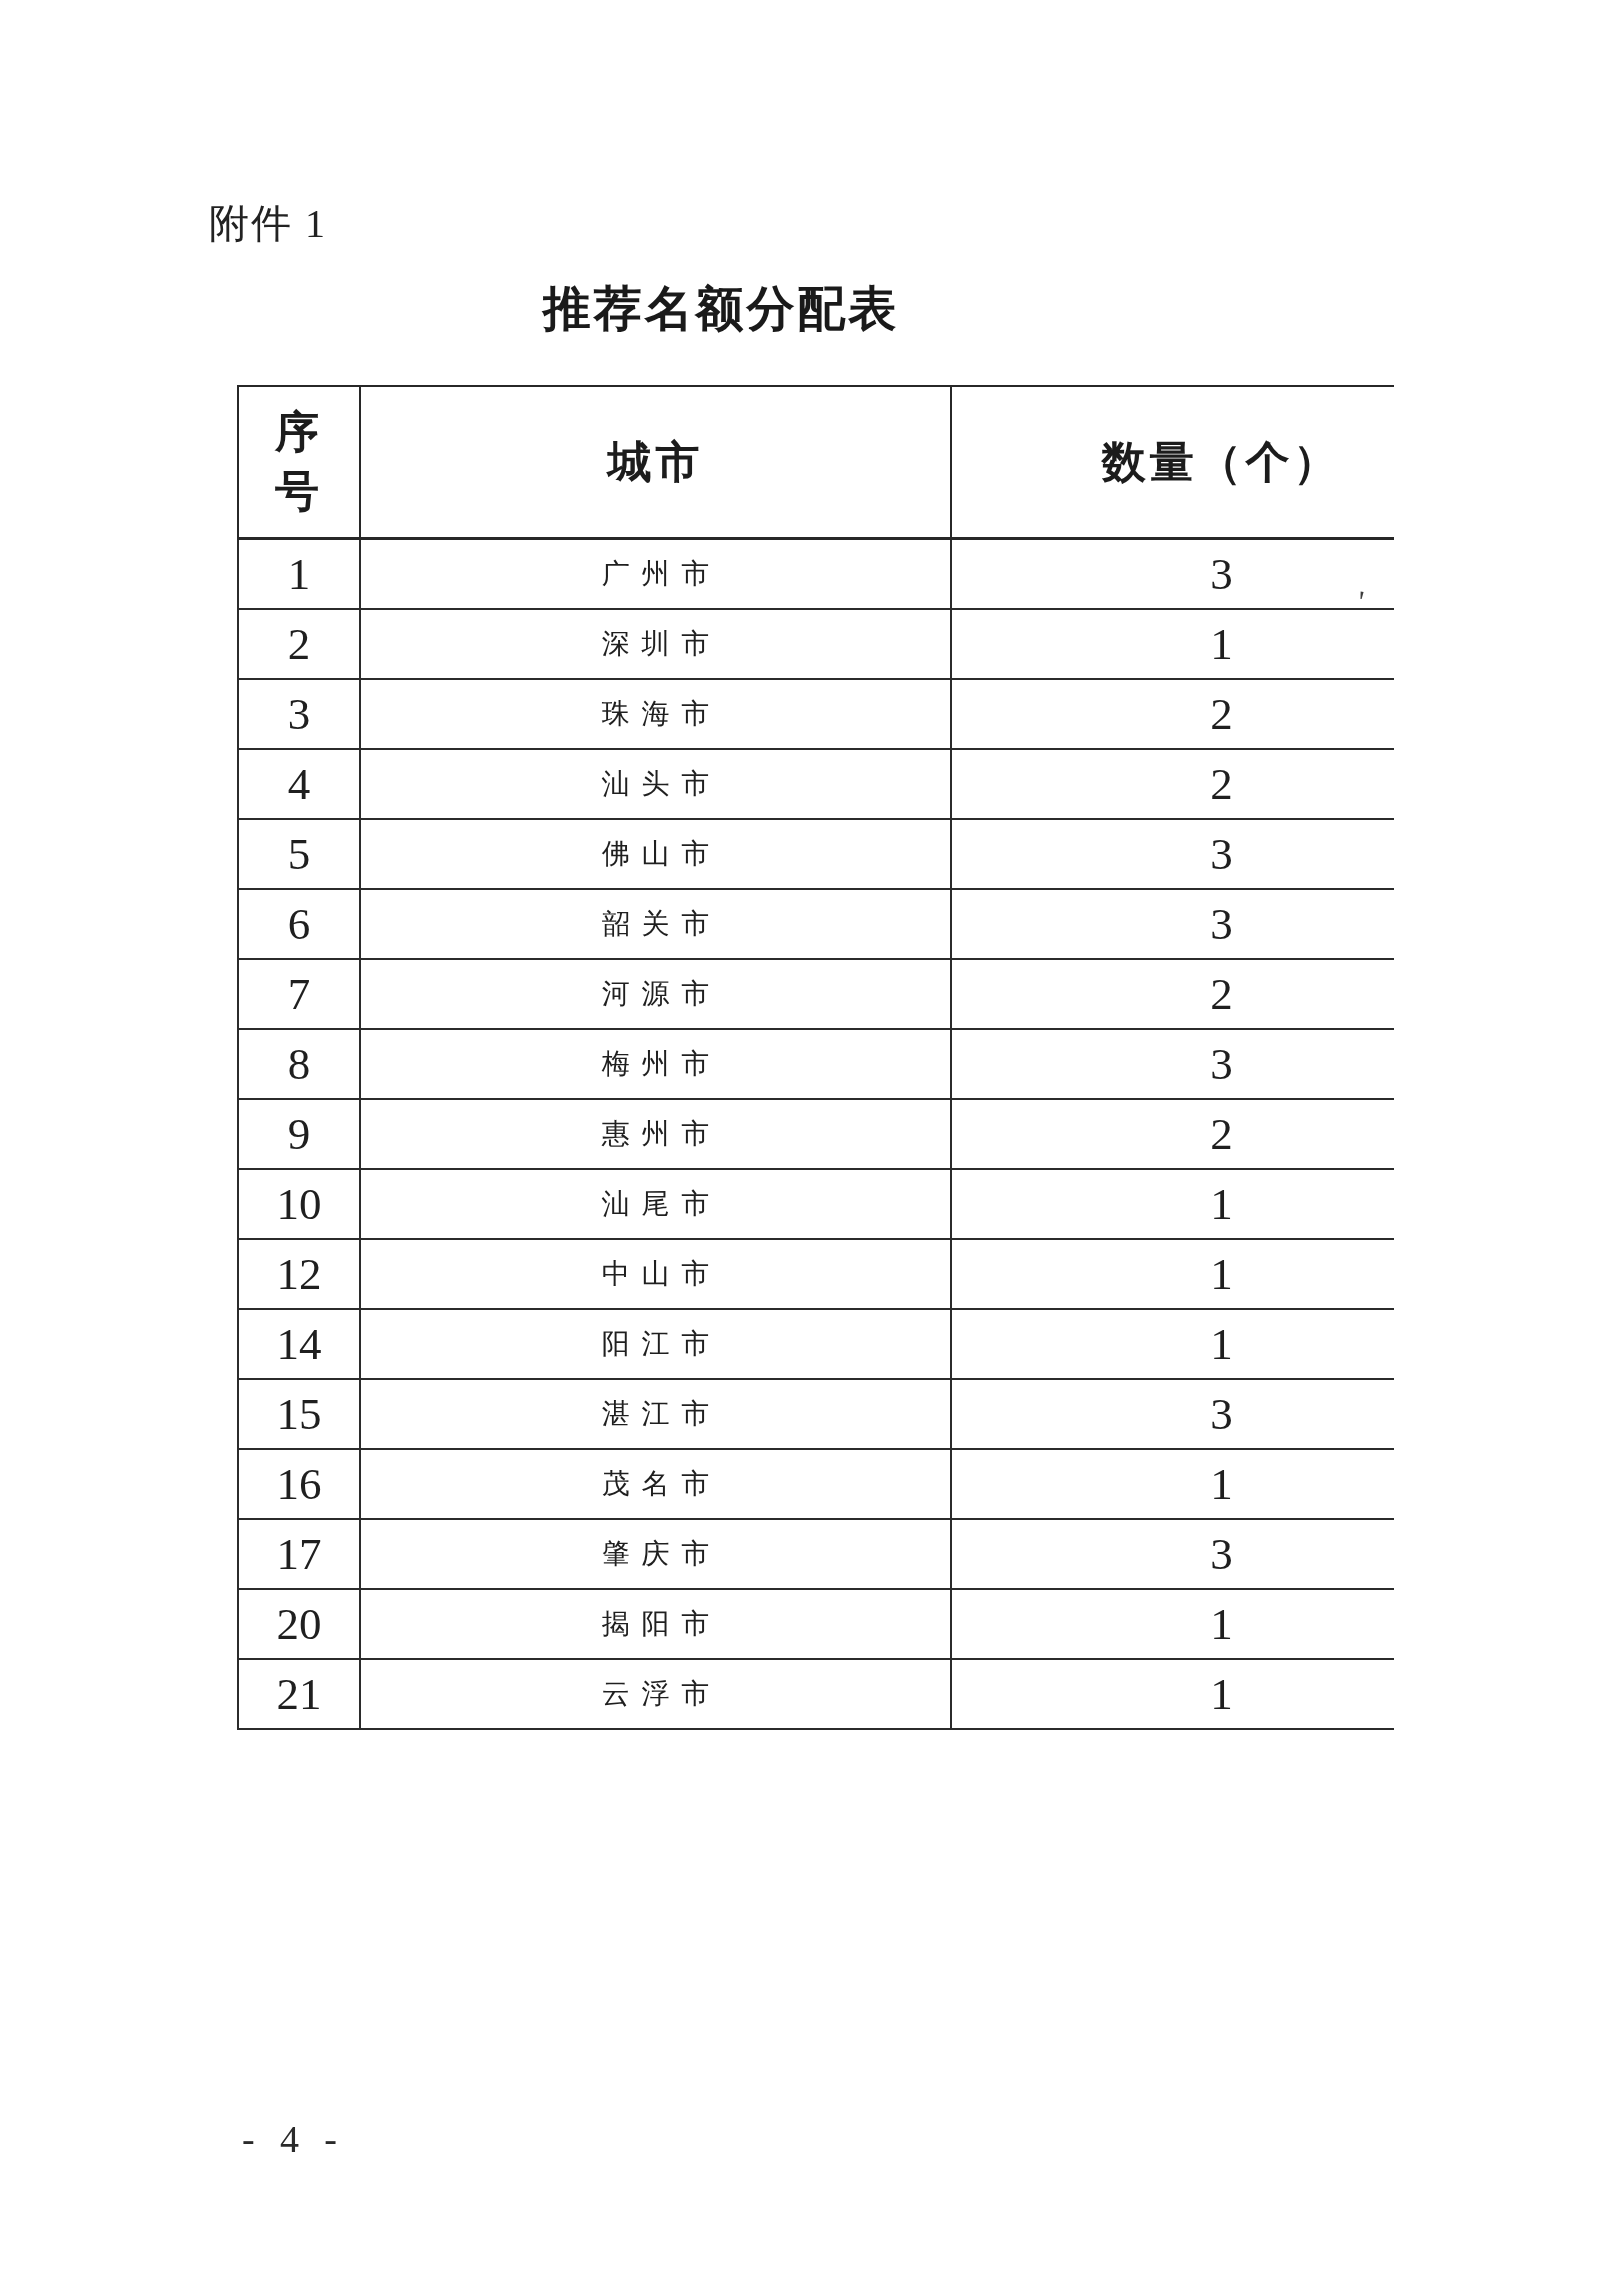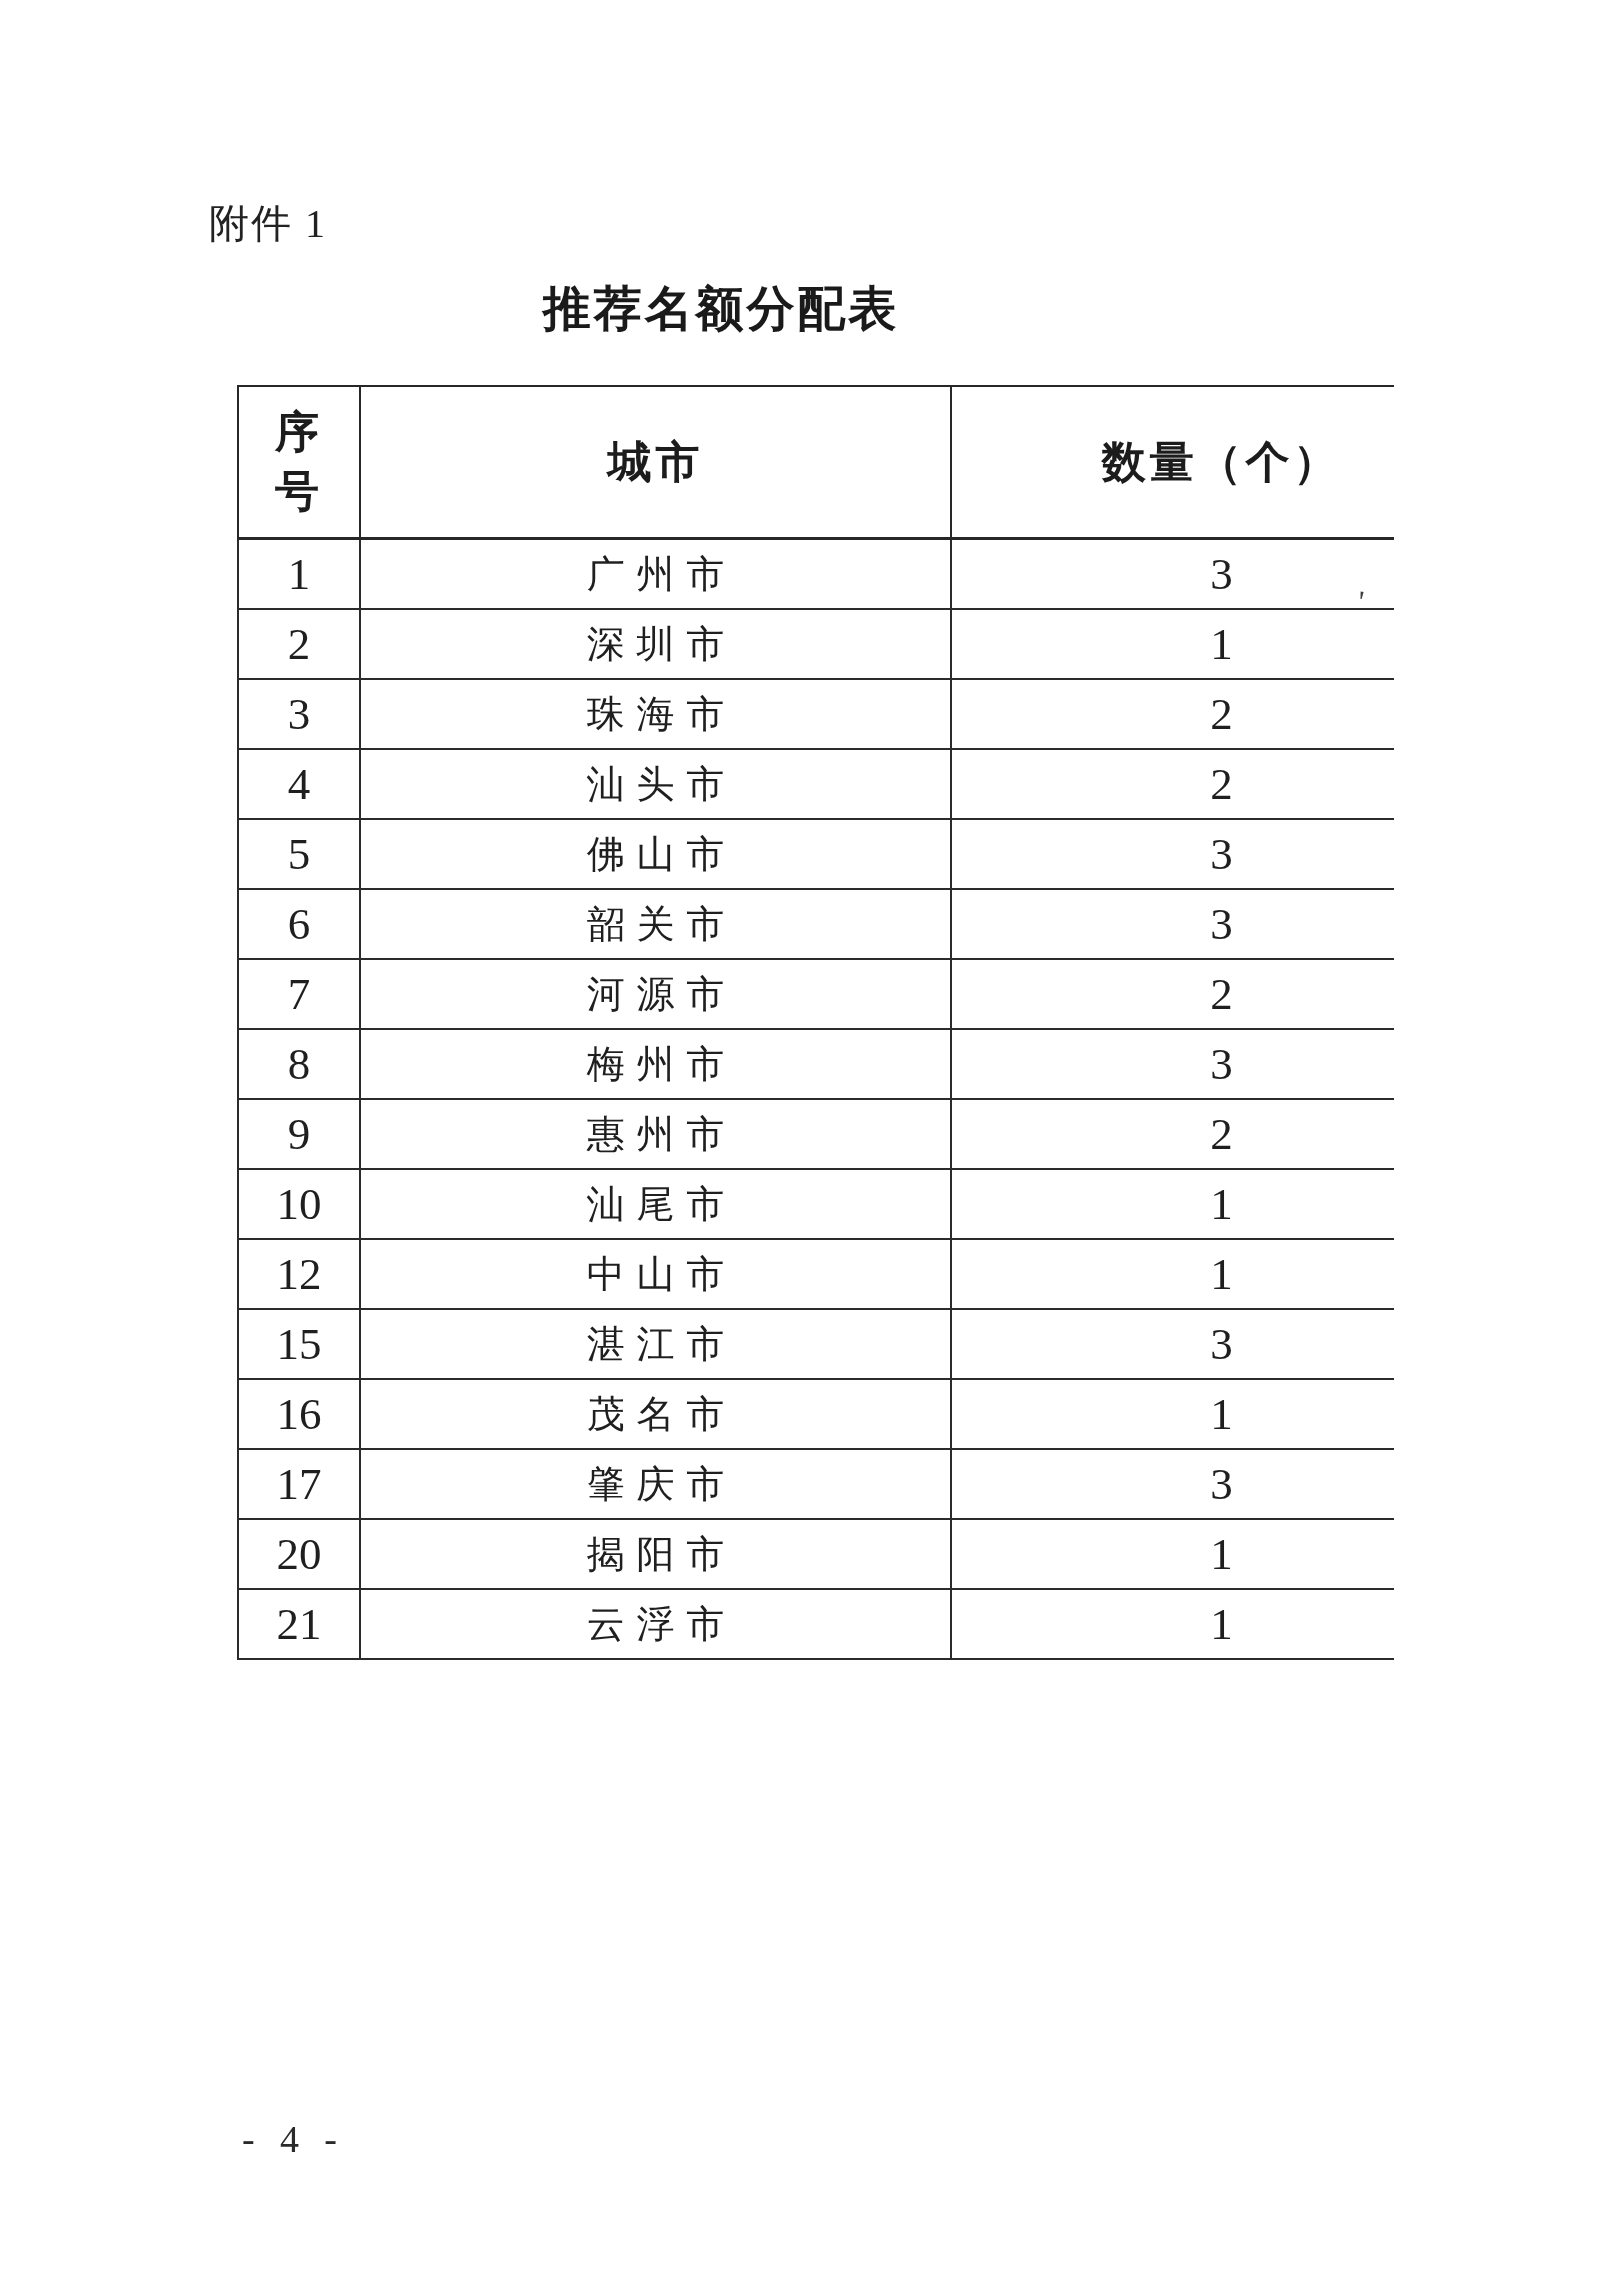--- a/index.html
+++ b/index.html
@@ -60,21 +60,21 @@
   .quota-table td {
     border: 2px solid #2b2b2b;
     height: 68px;
     text-align: center;
     vertical-align: middle;
     color: #1f1f1f;
     padding: 0;
   }
   .quota-table td.c-no  { font-size: 45px; }
   .quota-table td.c-city {
-    font-size: 38px;
+    font-size: 28px;
     letter-spacing: 11.8px;
     text-indent: 11.8px;
   }
   .quota-table td.c-qty { font-size: 45px; }
   .page-number {
     position: absolute;
     left: 242px;
     top: 2117px;
     font-size: 38px;
     word-spacing: 11.8px;
@@ -175,20 +175,25 @@
   </tr>
 
 
   <tr>
     <td class="c-no">12</td>
     <td class="c-city">中山市</td>
     <td class="c-qty">1</td>
   </tr>
 
 
+  <tr>
+    <td class="c-no">14</td>
+    <td class="c-city">阳江市</td>
+    <td class="c-qty">1</td>
+  </tr>
 
   <tr>
     <td class="c-no">15</td>
     <td class="c-city">湛江市</td>
     <td class="c-qty">3</td>
   </tr>
 
   <tr>
     <td class="c-no">16</td>
     <td class="c-city">茂名市</td>

